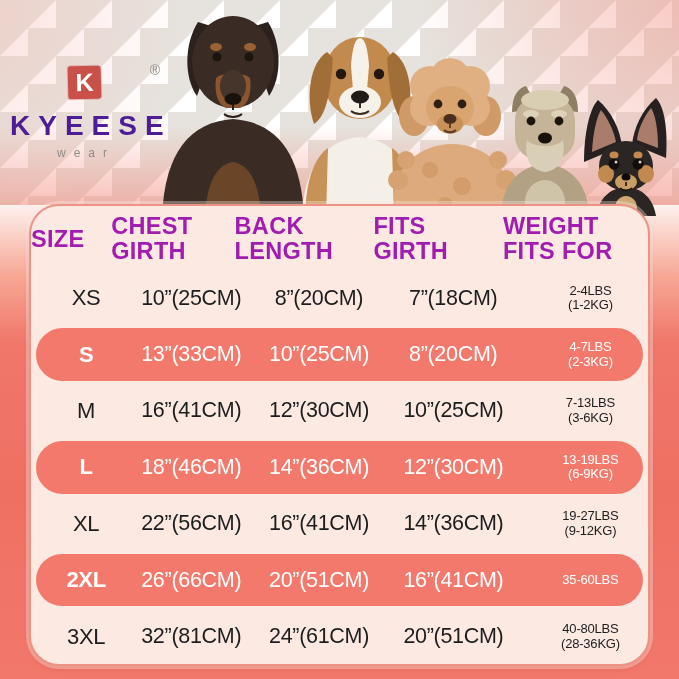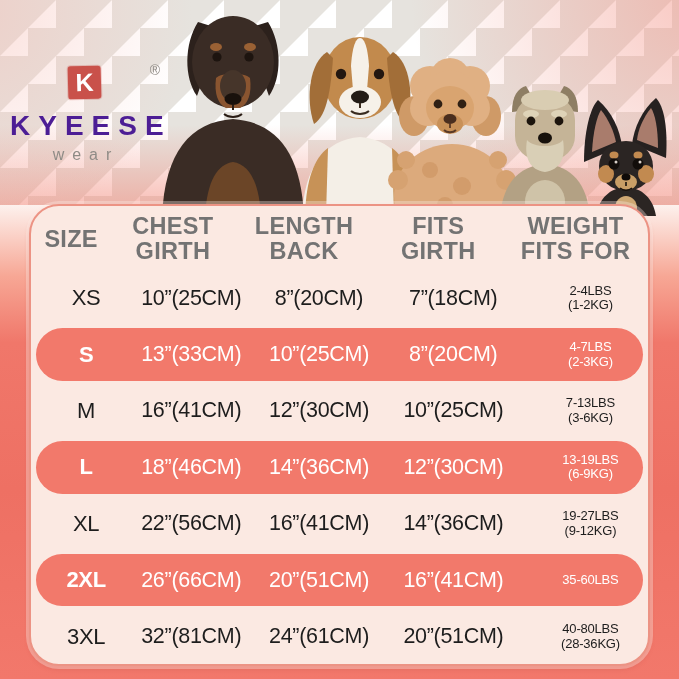--- a/index.html
+++ b/index.html
@@ -33,32 +33,32 @@
     color:#fff;font-weight:bold;font-size:25px;line-height:33px;text-align:center;
     box-shadow:0 0 0 1px rgba(201,81,74,.25);
   }
   .logo-r{position:absolute;right:2px;top:4px;color:#8f8b86;font-size:14px;}
   .logo-name{
     position:absolute;left:0;top:52px;width:100%;text-align:center;
     color:#4c1d95;font-size:28px;font-weight:700;letter-spacing:8px;margin-right:-8px;white-space:nowrap;
   }
   .logo-wear{
     position:absolute;left:0;top:88px;width:100%;text-align:center;
-    color:#8f8b86;font-size:16px;letter-spacing:8px;margin-right:-8px;
+    color:#8f8b86;font-size:12px;letter-spacing:8px;margin-right:-8px;
   }
   
   .panel{
     position:absolute;left:29px;top:204px;width:621px;height:462px;box-sizing:border-box;
     background:#fbe9e2;border:2px solid #ec9384;border-radius:30px;z-index:2;
     box-shadow:0 0 0 3px rgba(255,238,233,.35), 0 3px 5px rgba(180,70,60,.25);
     padding-top:2px;
   }
   .grid-row{display:grid;grid-template-columns:13% 20% 22.5% 21% 23.5%;align-items:center;}
   .header-row{height:62px;}
-  .h-cell{text-align:center;color:#737373;font-weight:bold;font-size:23.5px;line-height:1.05;letter-spacing:.3px;}
+  .h-cell{color:#a21caf;font-weight:bold;font-size:23.5px;line-height:1.05;letter-spacing:.3px;}
   .h-line{display:block;}
   .h-line:empty{display:none;}
   .row{position:relative;height:56.4px;}
   .row.hl::before{
     content:"";position:absolute;top:2px;bottom:2px;left:5px;right:5px;
     background:#f2796b;border-radius:27px;
   }
   .cell{position:relative;z-index:1;text-align:center;font-size:21.5px;color:#1d1d1d;letter-spacing:-0.3px;padding-left:30px;}
   .row.hl .cell{color:#ffffff;}
   .cell.size{font-size:22px;}
@@ -185,22 +185,22 @@
   <div class="panel">
     <div class="grid-row header-row">
       <div class="h-cell">
           <span class="h-line">SIZE</span>
         </div>
       <div class="h-cell">
           <span class="h-line">CHEST</span>
           <span class="h-line">GIRTH</span>
         </div>
       <div class="h-cell">
+          <span class="h-line">BACK</span>
           <span class="h-line">LENGTH</span>
-          <span class="h-line">BACK</span>
         </div>
       <div class="h-cell">
           <span class="h-line">FITS</span>
           <span class="h-line">GIRTH</span>
         </div>
       <div class="h-cell">
           <span class="h-line">WEIGHT</span>
           <span class="h-line">FITS FOR</span>
         </div>
     </div>

